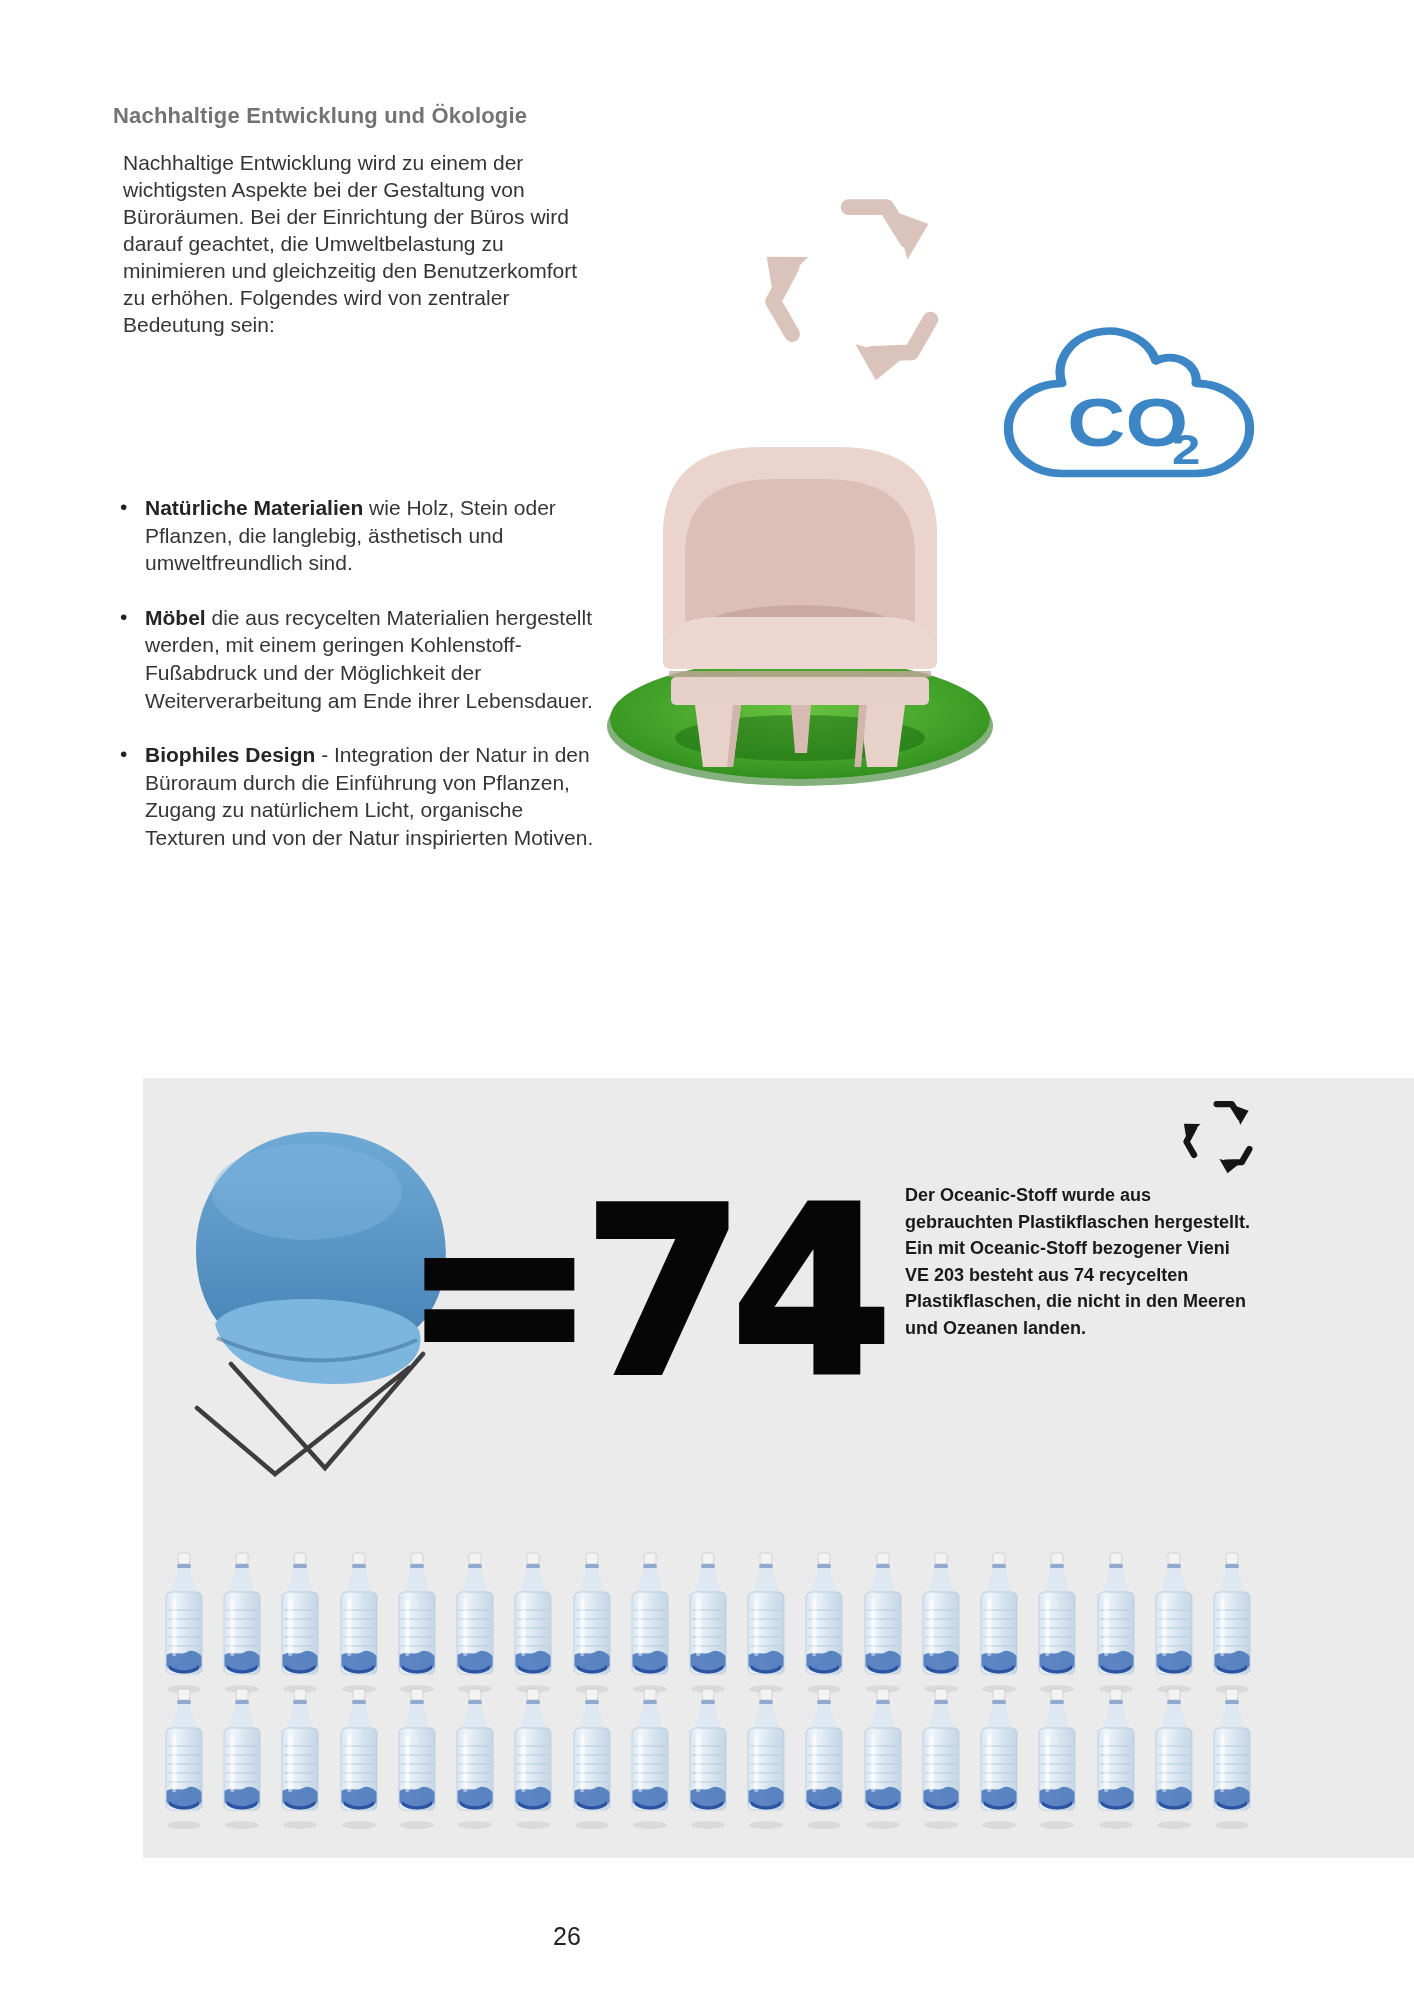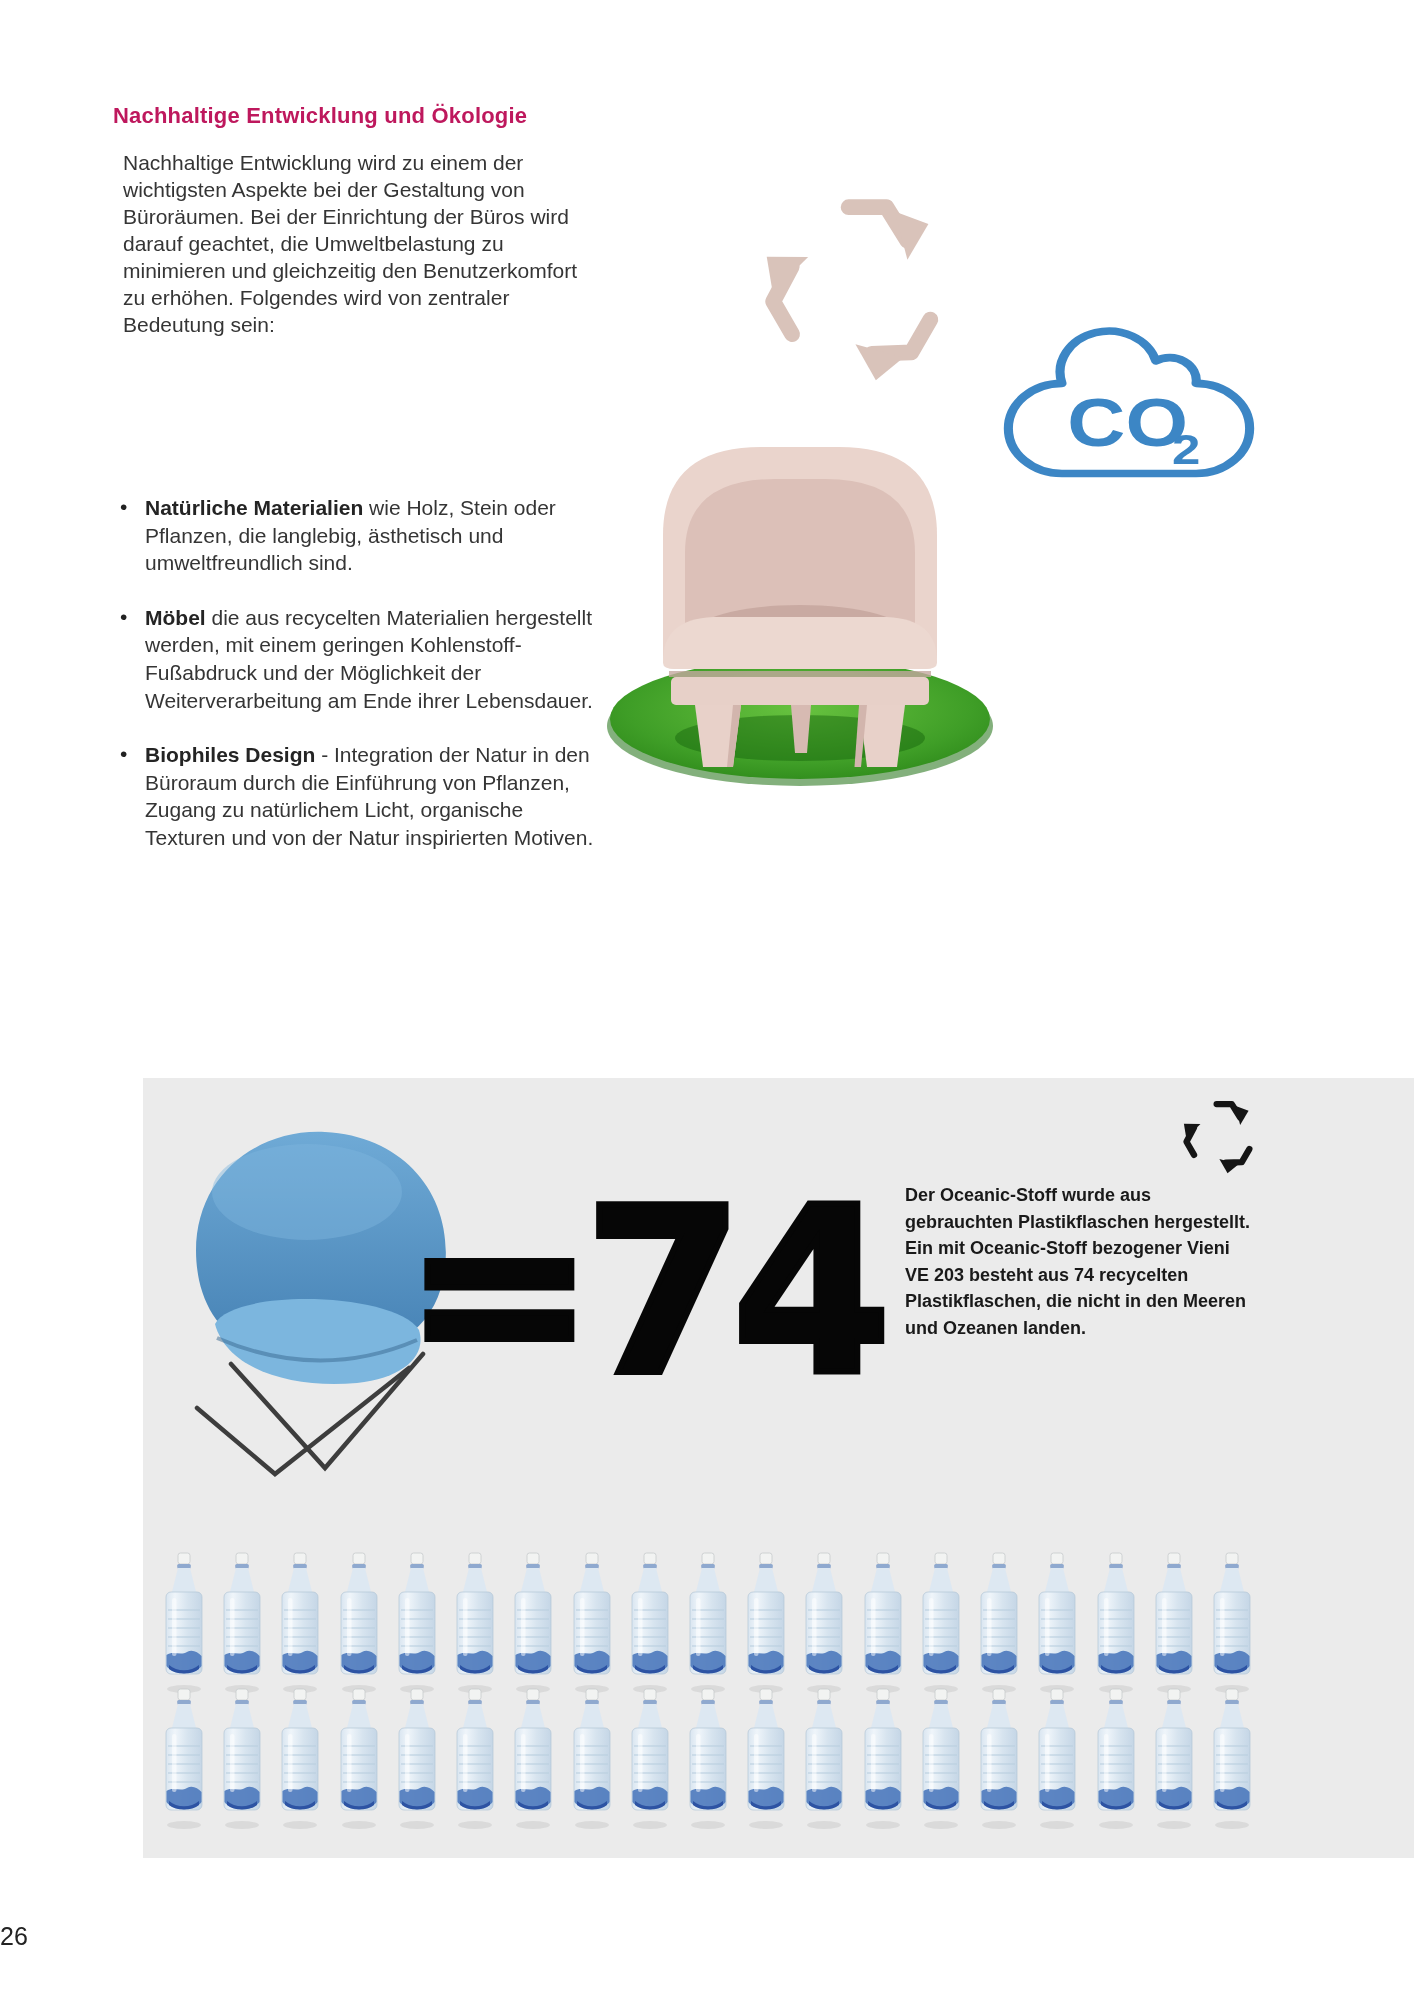--- a/index.html
+++ b/index.html
@@ -2,21 +2,21 @@
 <html><head>
 <meta charset="utf-8">
 <style>
   html,body{margin:0;padding:0;}
   body{
     width:1414px;height:2000px;position:relative;background:#ffffff;
     font-family:"Liberation Sans", sans-serif;overflow:hidden;
   }
   .abs{position:absolute;}
 
-  .heading{left:113px;top:103px;font-size:22px;font-weight:700;color:#be185d;letter-spacing:.2px;}
+  .heading{left:113px;top:103px;font-size:22px;font-weight:700;color:#737373;letter-spacing:.2px;}
   .intro{left:123px;top:149px;width:478px;font-size:21px;line-height:27px;color:#353535;margin:0;}
   .bullets{left:118px;top:494px;width:486px;margin:0;padding:0;list-style:none;
            font-size:21px;line-height:27.6px;color:#353535;}
   .bullets li{position:relative;padding-left:27px;margin-bottom:27px;}
   .bullets li::before{content:"•";position:absolute;left:2px;top:-1px;color:#222;}
   .b{font-weight:700;color:#242424;}
 
   .recycle-beige{left:752px;top:182px;width:210px;height:210px;color:#d9c3ba;}
   .co2{left:1003px;top:300px;width:252px;height:178px;color:#3c86c5;}
   .chair-pink{left:595px;top:423px;width:410px;height:372px;}
@@ -27,21 +27,21 @@
       letter-spacing:-12px;color:#060606;-webkit-text-stroke:6px #060606;
       font-family:"DejaVu Sans","Liberation Sans",sans-serif;white-space:nowrap;}
   .recycle-black{left:1035px;top:16px;width:84px;height:84px;color:#151515;}
   .caption{left:762px;top:104px;width:350px;margin:0;font-size:18px;font-weight:700;
            line-height:26.6px;color:#191919;}
   .bottle-row{position:absolute;left:20px;width:1090px;display:flex;justify-content:space-between;}
   .row1{top:474px;}
   .row2{top:610px;}
   .bottle{width:42px;height:142px;flex:0 0 auto;}
 
-  .pagenum{left:0;top:1922px;width:1134px;font-size:25px;color:#232323;}
+  .pagenum{left:0;top:1922px;width:1134px;text-align:center;font-size:25px;color:#232323;}
 </style>
 </head>
 <body>
 
 <svg width="0" height="0" style="position:absolute" aria-hidden="true">
   <defs>
     <g id="recy-arm">
       <path d="M46 12 L64 12 L74 28" fill="none" stroke="currentColor" stroke-width="7.5" stroke-linejoin="round" stroke-linecap="round"></path>
       <path d="M68 14 L84 20 L74 37 Z" fill="currentColor"></path>
     </g>

